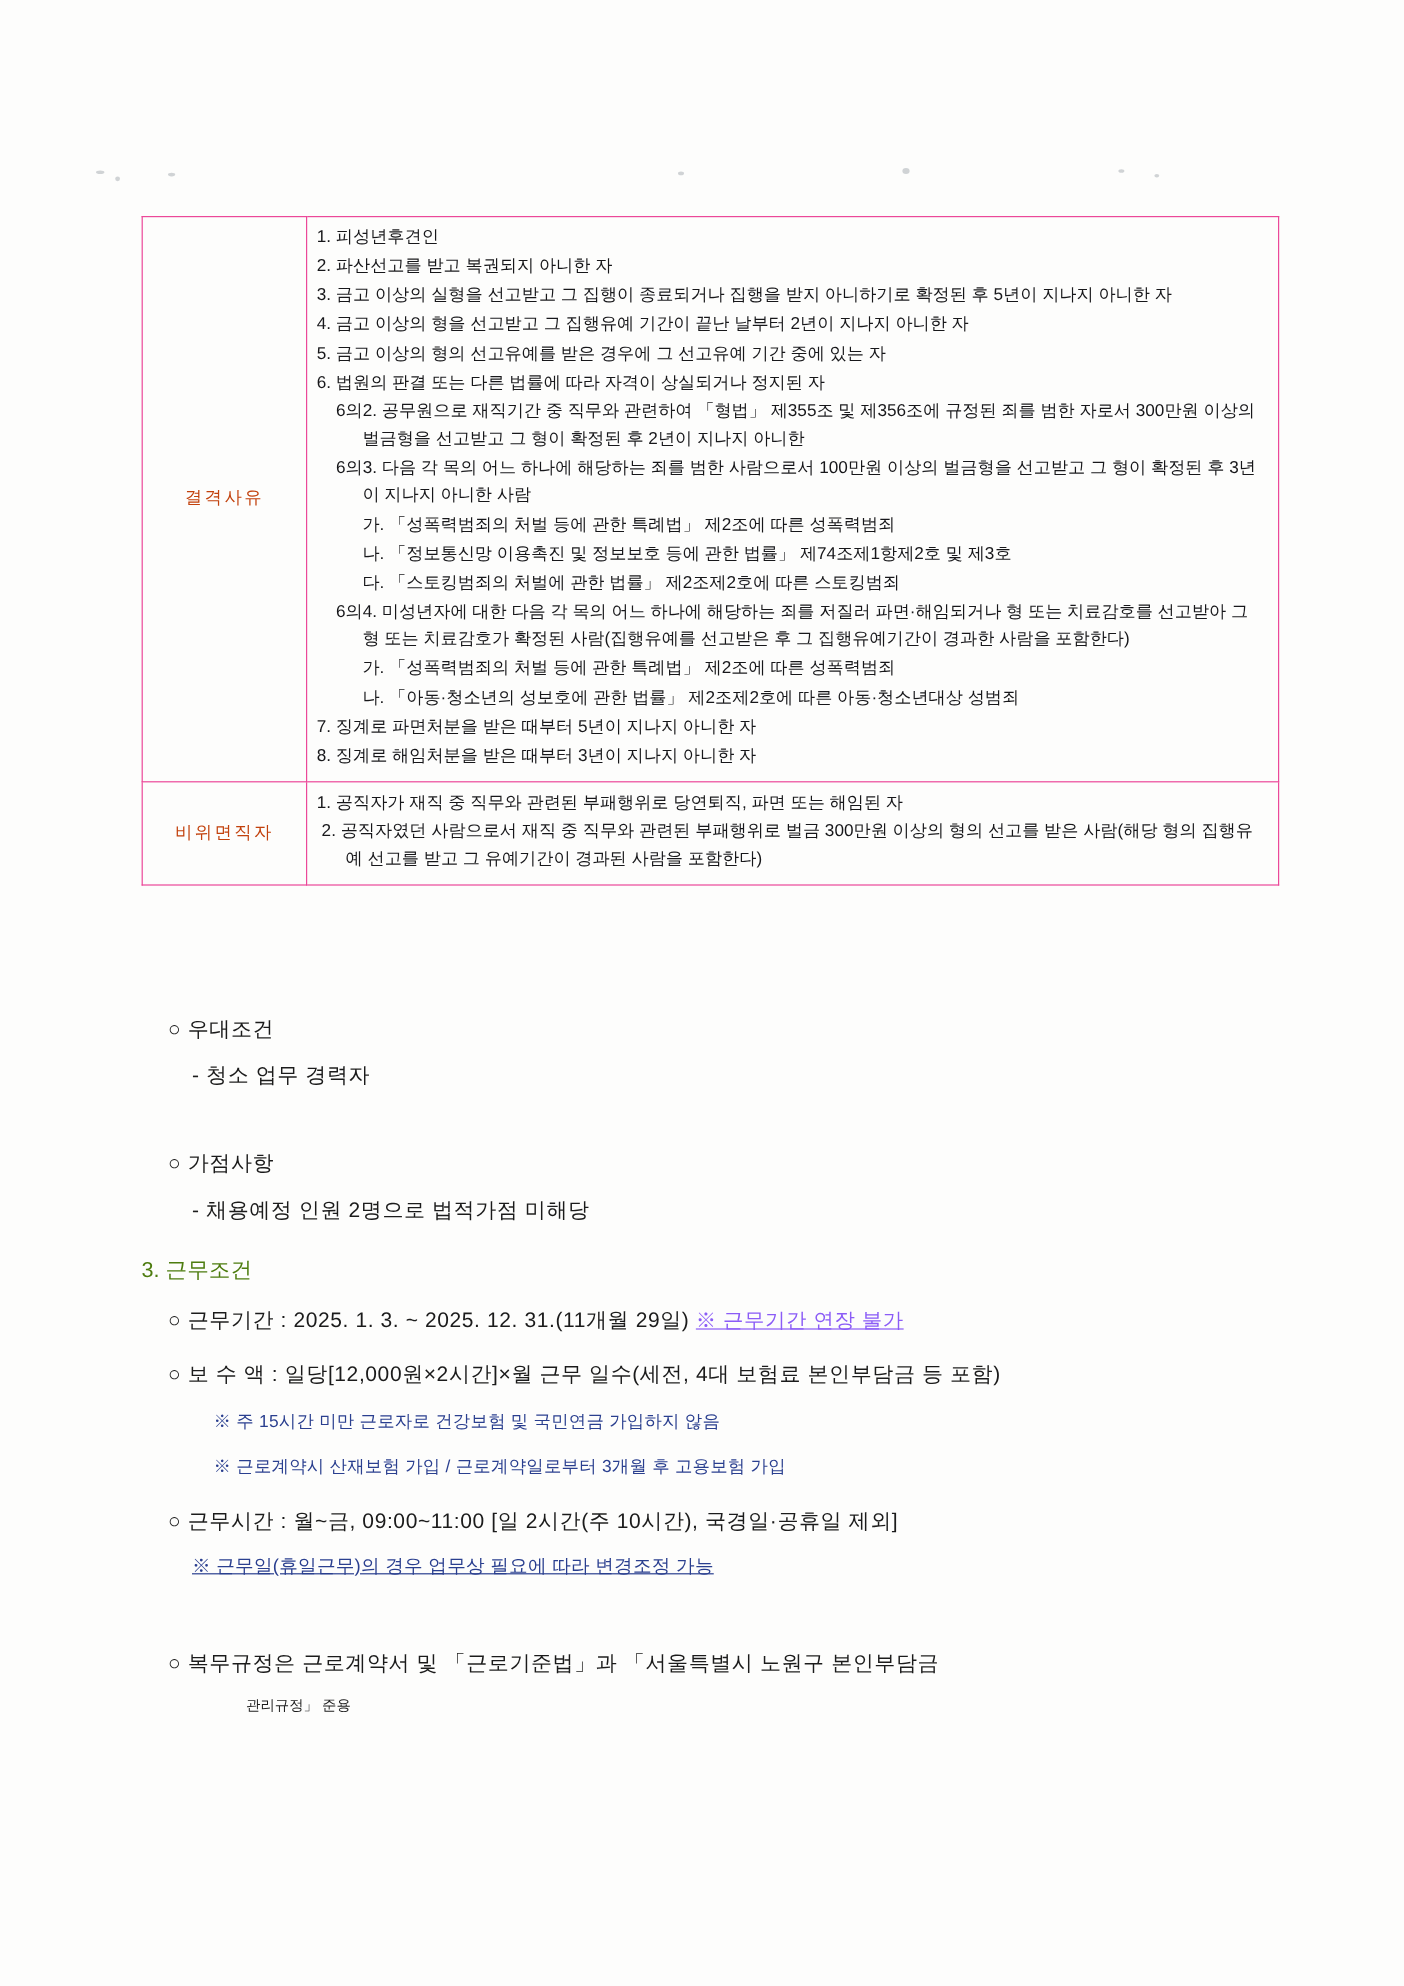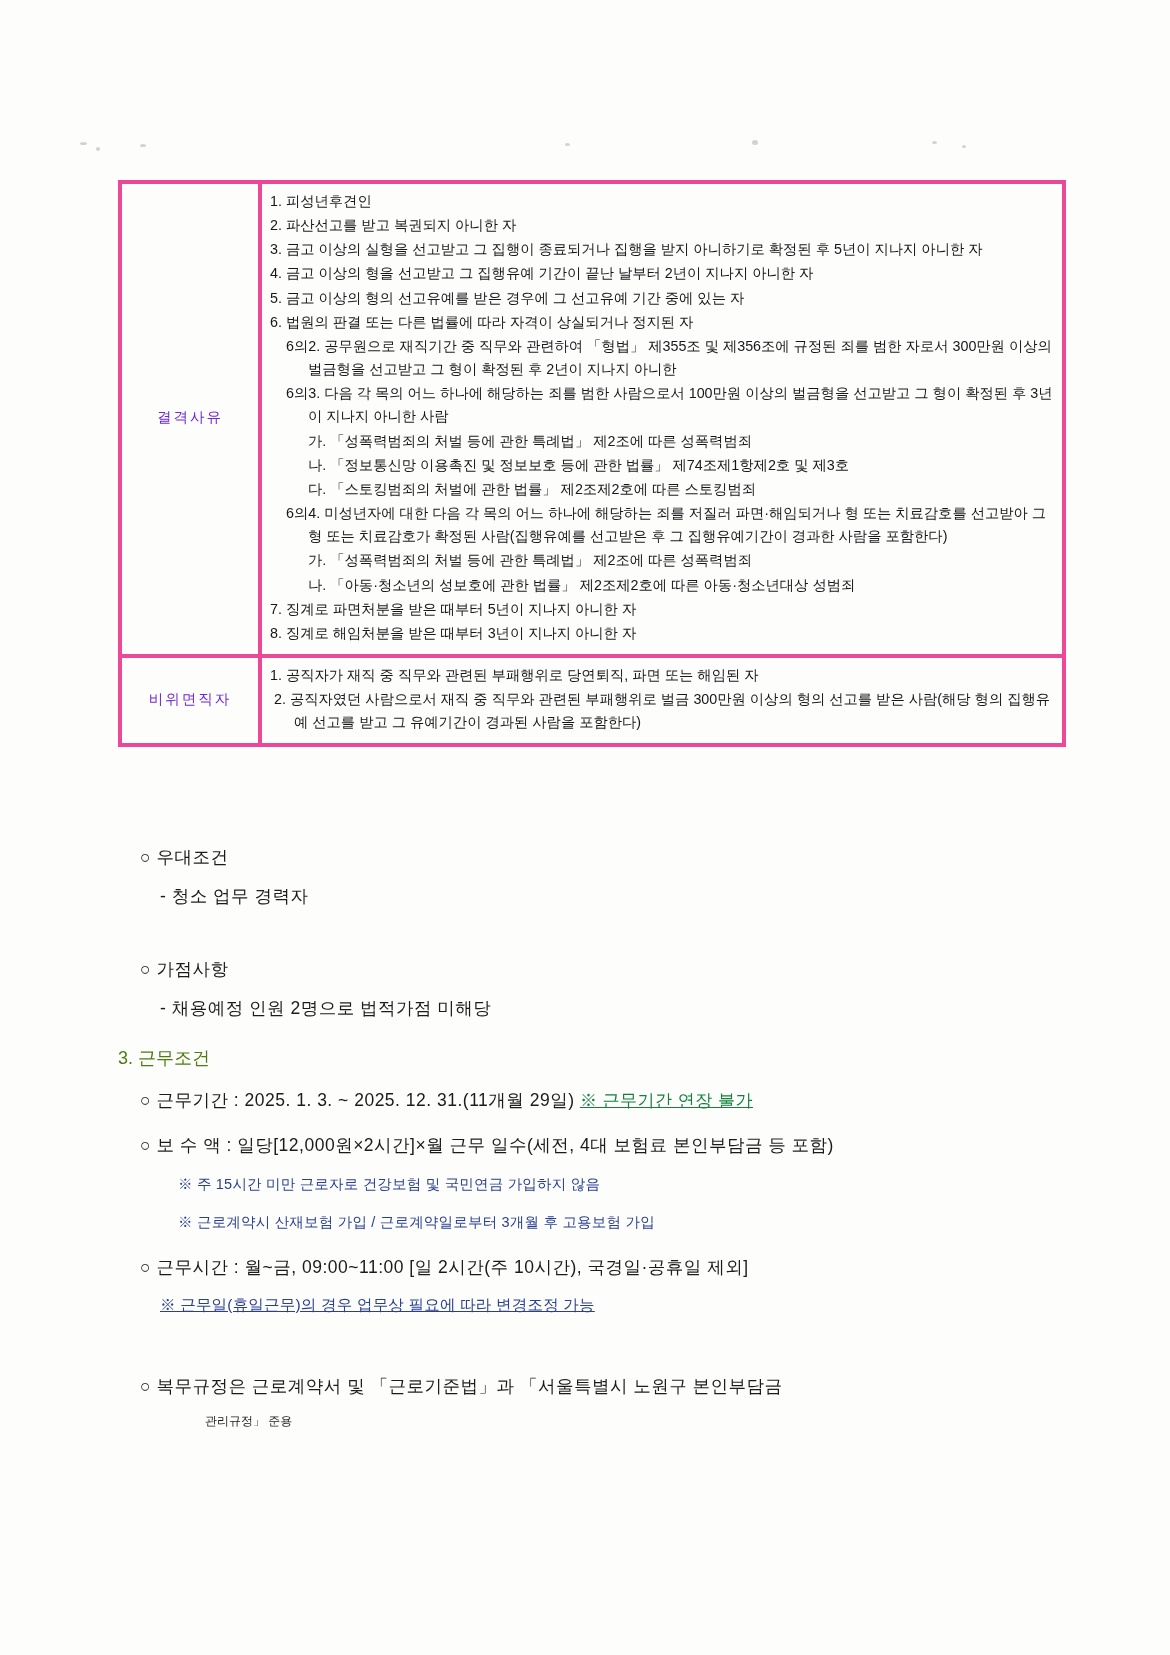--- a/index.html
+++ b/index.html
@@ -31,30 +31,30 @@
   
   table.req-table {
     position: absolute;
     left: 118px;
     top: 180px;
     width: 948px;
     border-collapse: collapse;
     table-layout: fixed;
   }
   table.req-table td {
-    border: 4px solid #ec4899;
+    border: 1px solid #ec4899;
     vertical-align: middle;
     padding: 6px 8px 8px 8px;
   }
   td.label-cell {
     width: 120px;
     text-align: center;
     font-size: 14.5px;
     letter-spacing: 2px;
-    color: #6d28d9;
+    color: #c2410c;
   }
   td.body-cell {
     font-size: 14.3px;
     line-height: 1.62;
     color: #17171a;
   }
   ul.plain {
     list-style: none;
     margin: 0;
     padding: 0;
@@ -83,21 +83,21 @@
     letter-spacing: .5px;
   }
   .note {
     position: absolute;
     font-size: 14.5px;
     color: #2a3f8f;
     letter-spacing: .2px;
   }
   .note.underline { text-decoration: underline; }
   .blue-u {
-    color: #15803d;
+    color: #8b5cf6;
     text-decoration: underline;
   }
   .heading3 {
     position: absolute;
     font-size: 18px;
     color: #4d7c0f;
   }
   .indent-cont {
     position: absolute;
     font-size: 12px;

